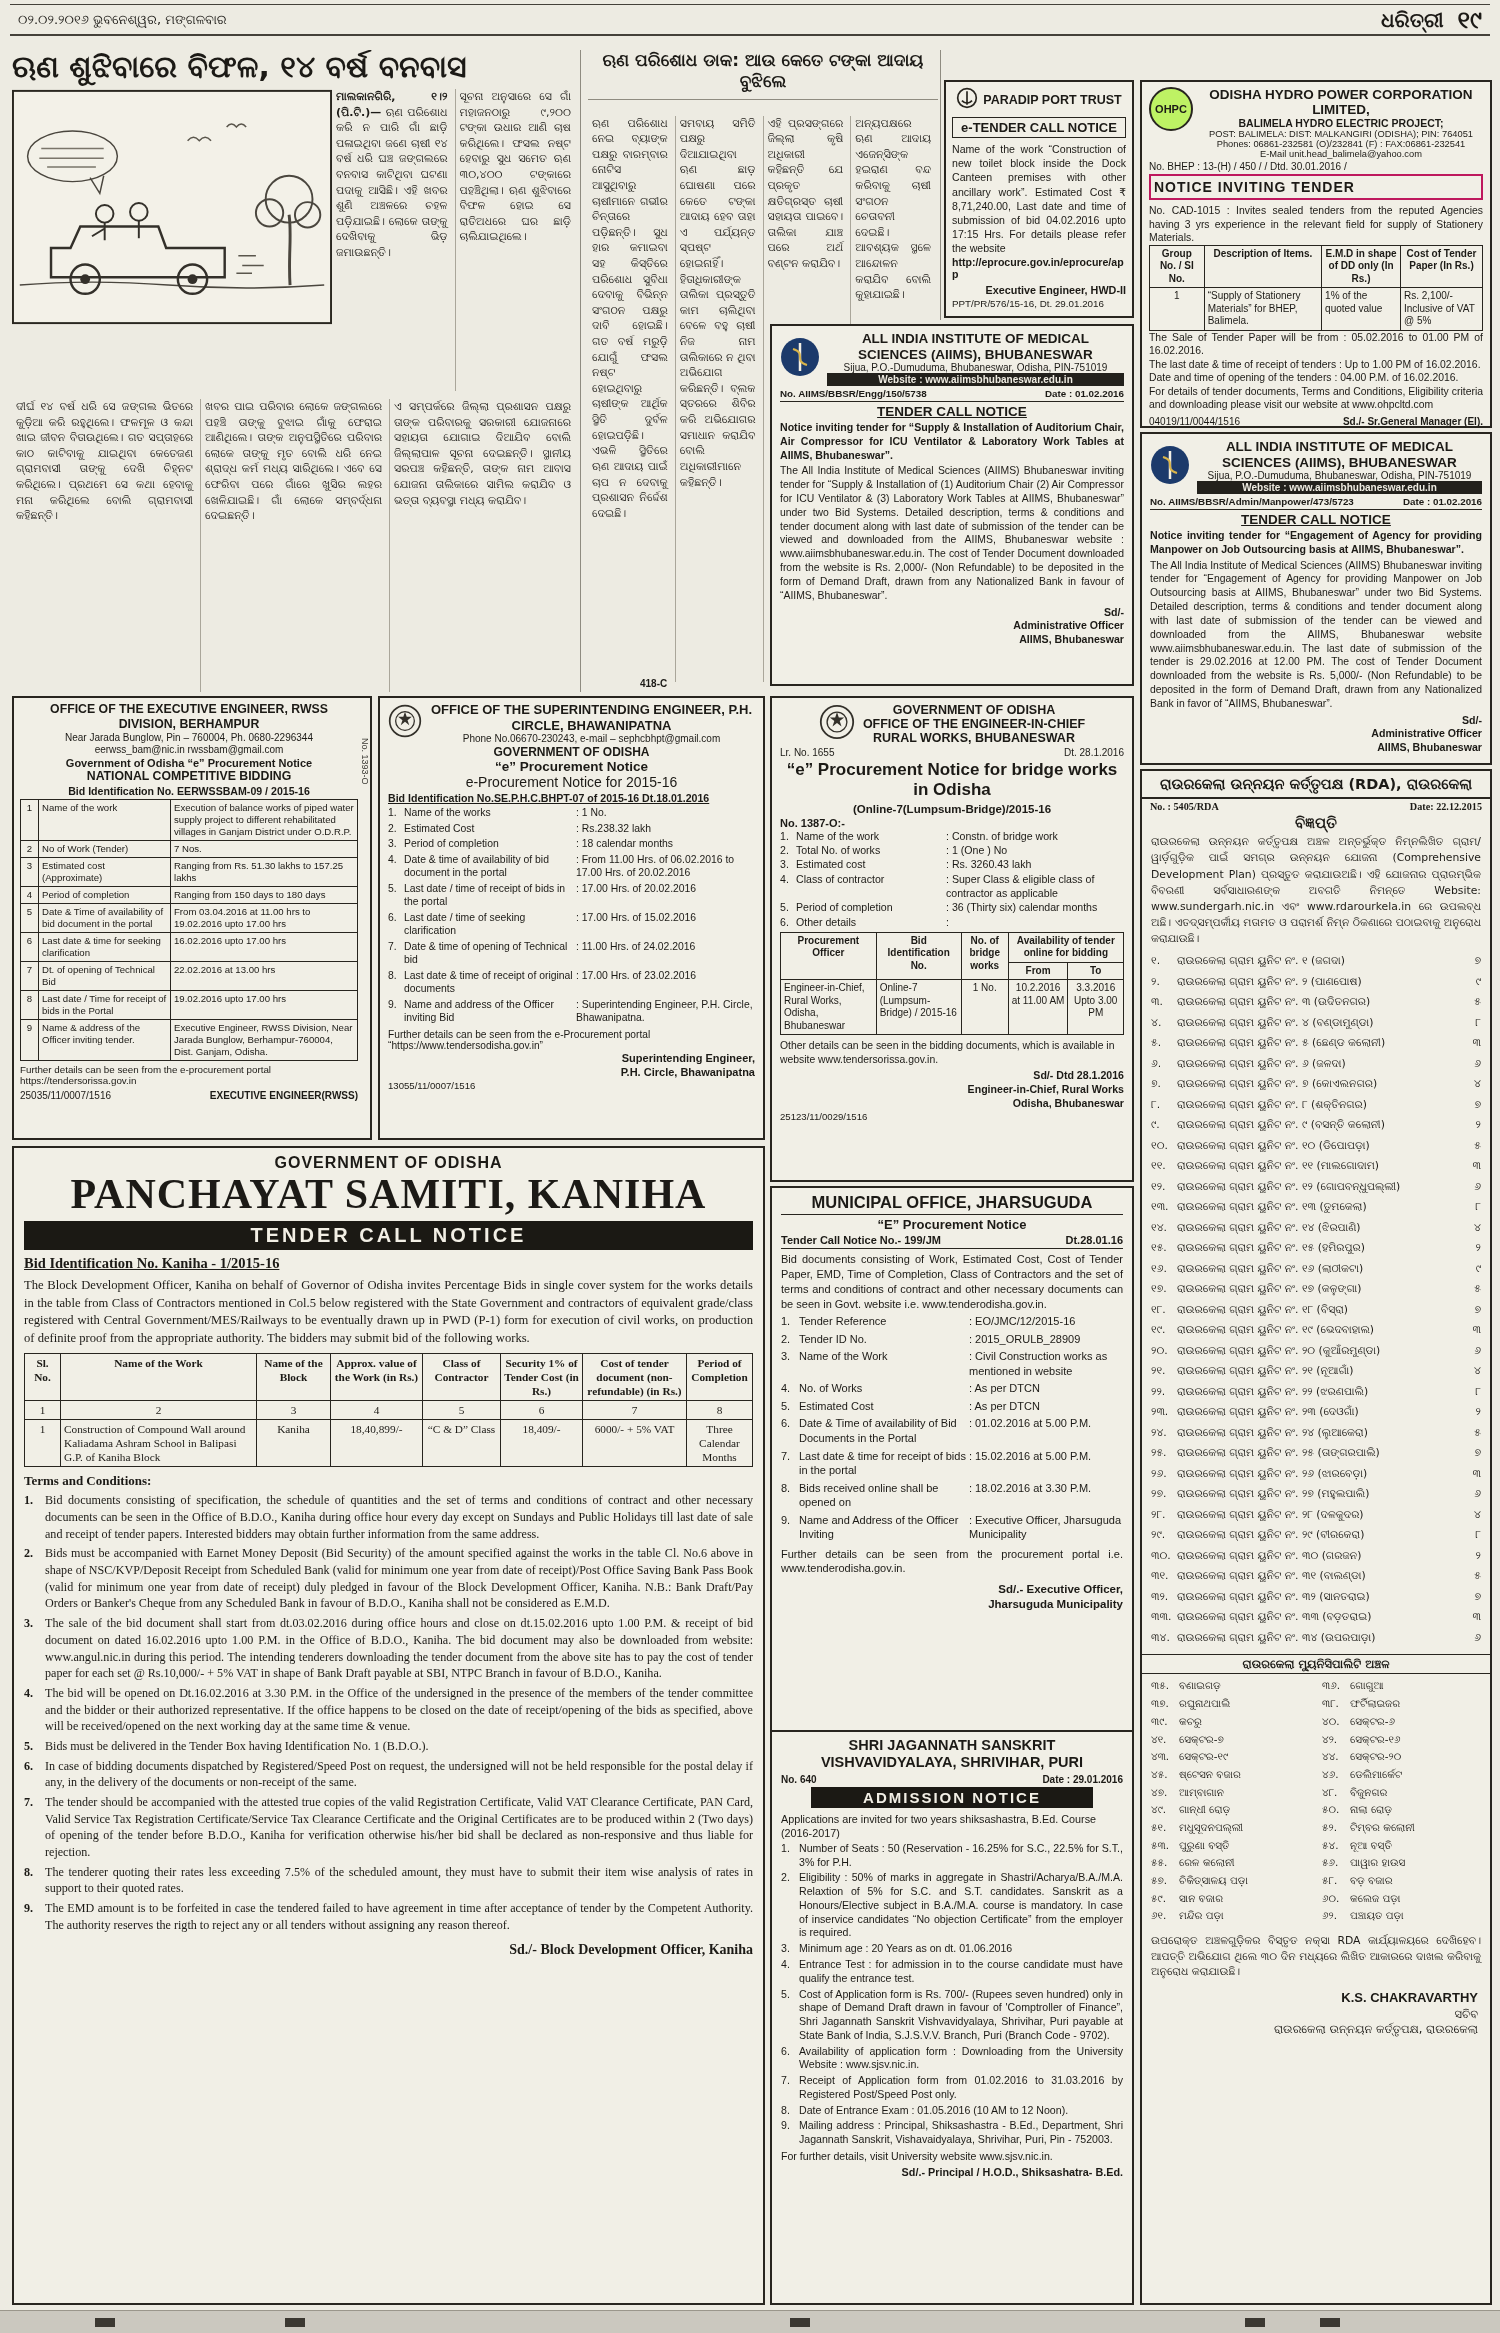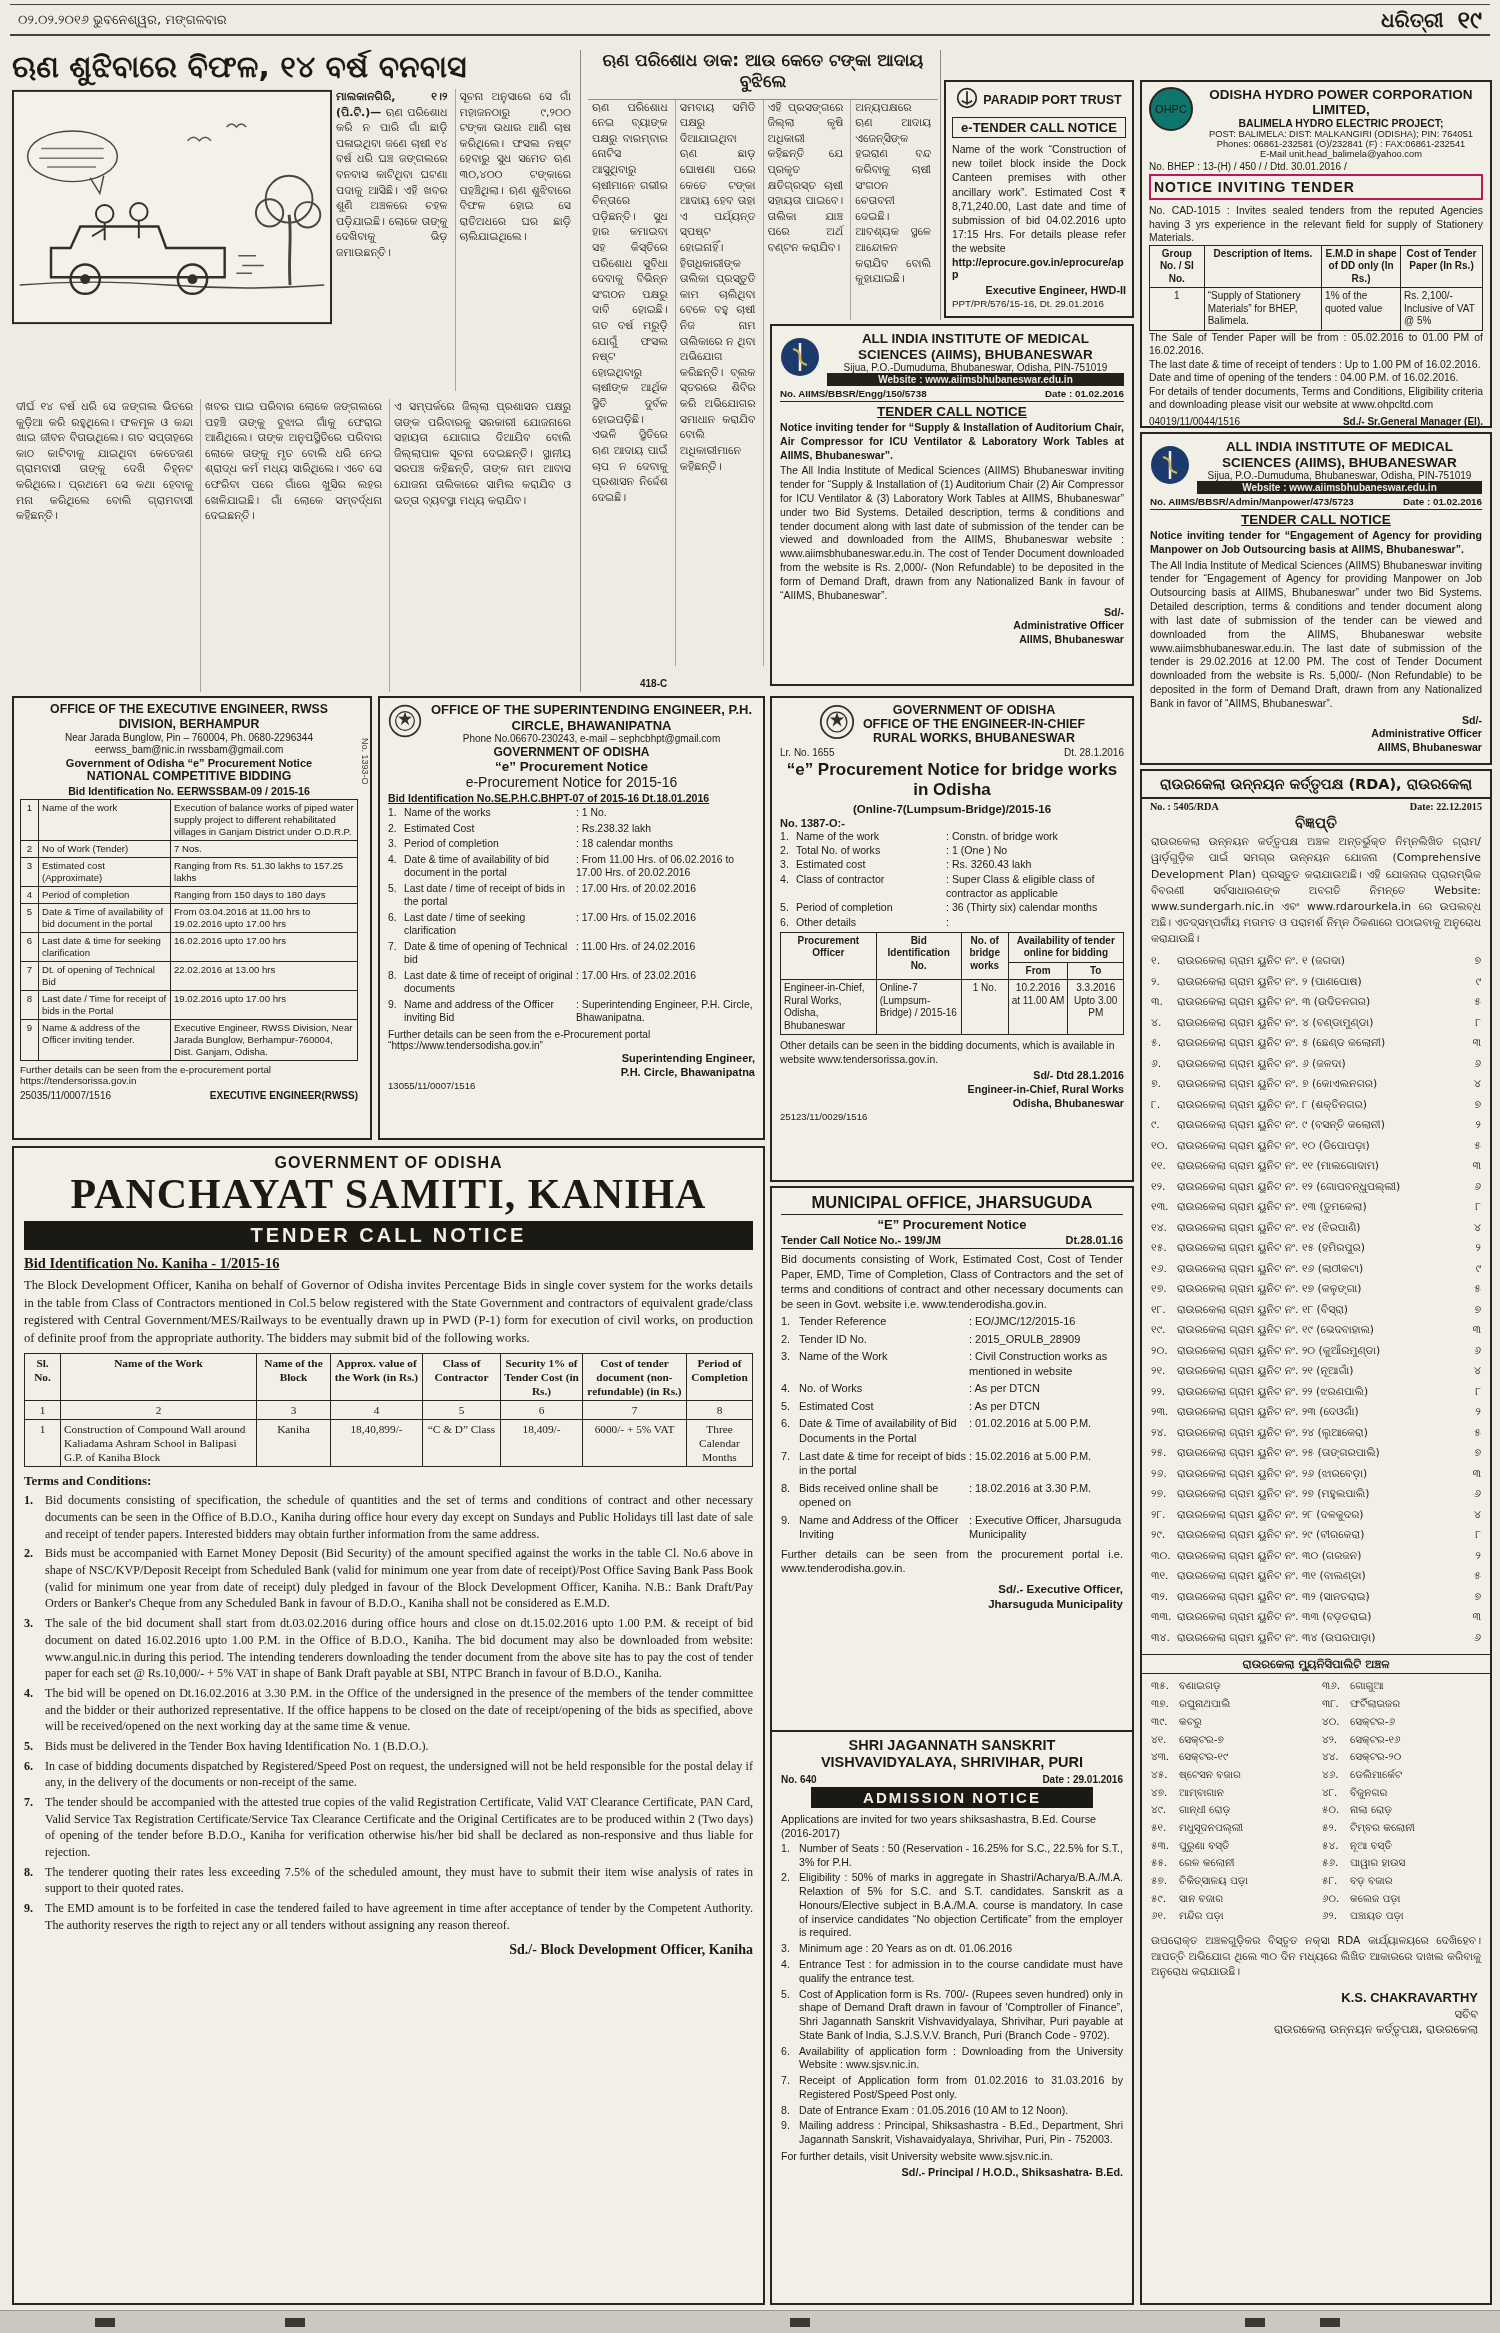--- a/index.html
+++ b/index.html
@@ -32,42 +32,42 @@
   .acol { font-size:11px; line-height:1.42; text-align:justify; overflow:hidden;
           border-right:1px solid #aaa69a; padding:0 7px 0 4px; }
   .acol:last-child { border-right:none; }
   .loan-row1 .acol { flex:1; }
   .loan-row2 { display:flex; height:322px; margin-top:8px; }
   .loan-row2 .acol { flex:1; }
   .dateline { font-weight:bold; }
 
   .repay { left:588px; top:50px; width:350px; height:642px; }
   .repay-hl { font-size:17px; font-weight:bold; text-align:center; line-height:1.25;
-              border-bottom:1px solid #8f8b80; padding-bottom:6px; margin-bottom:0; }
+              border-bottom:1px solid #8f8b80; padding-bottom:6px; margin-bottom:16px; }
   .repay-cols { display:flex; align-items:flex-start; }
   .repay-cols .acol { flex:1; }
   .acol.tall { height:566px; } .acol.short { height:220px; }
 
   
   .paradip { left:944px; top:80px; width:190px; height:238px; padding:5px 6px; }
   .pp-head { display:flex; align-items:center; gap:5px; justify-content:center; }
   .pp-org { font-weight:bold; font-size:12.5px; }
   .pp-title { border:1.5px solid #28251f; font-weight:bold; text-align:center;
               font-size:13px; padding:2px; margin:4px 0; }
   .pp-body { font-size:10.6px; line-height:1.34; text-align:justify; }
   .pp-url { font-size:10.6px; font-weight:bold; word-break:break-all; }
   .pp-sig { font-size:10.8px; font-weight:bold; text-align:right; margin-top:4px; }
   .pp-ref { font-size:9.8px; margin-top:2px; }
 
   
   .ohpc { left:1140px; top:80px; width:352px; height:348px; padding:5px 7px; }
   .ohpc-head { display:flex; gap:6px; }
   .logo-circle { width:44px; height:44px; border:2px solid #28251f; border-radius:50%;
                  display:flex; align-items:center; justify-content:center;
-                 font-size:11px; font-weight:normal; flex:0 0 44px; background:#0f766e; }
+                 font-size:11px; font-weight:bold; flex:0 0 44px; background:#bef264; }
   .ohpc-lines { flex:1; text-align:center; }
   .ohpc-lines .l1 { font-weight:bold; font-size:13.5px; }
   .ohpc-lines .l2 { font-weight:bold; font-size:10.5px; }
   .ohpc-lines .l3 { font-size:9.3px; }
   .ohpc-ref { font-size:10px; margin:2px 0; }
   .nit { border:2px solid #be185d; font-weight:bold; font-size:14px;
          padding:3px; margin:2px 0 4px; letter-spacing:1px; }
   .ohpc-intro,.ohpc-line { font-size:10.4px; line-height:1.3; text-align:justify; }
   .tbl { width:100%; border-collapse:collapse; }
   .tbl th,.tbl td { border:1px solid #28251f; padding:2px 3px; vertical-align:top;

